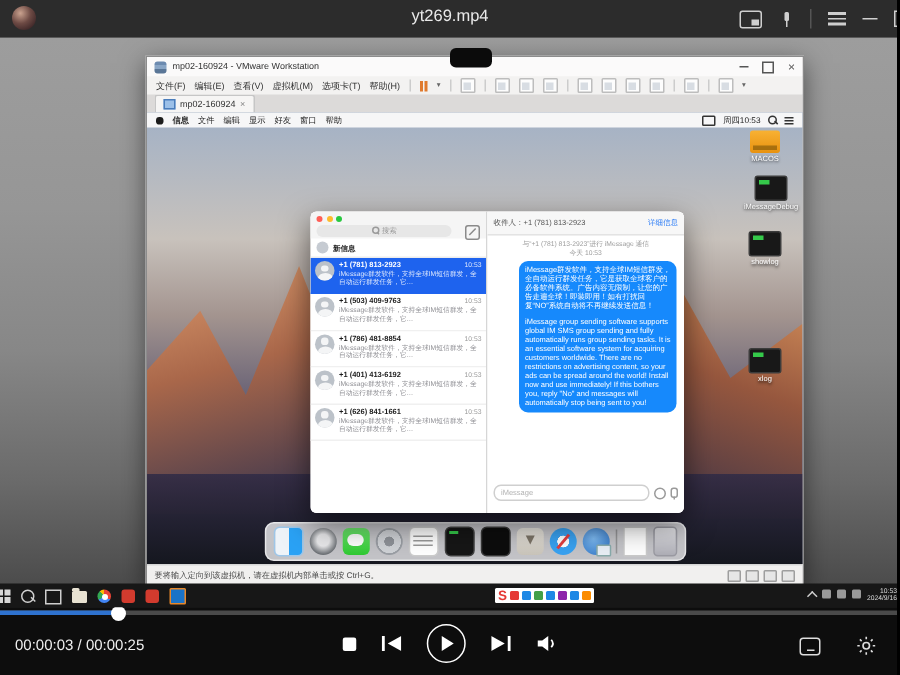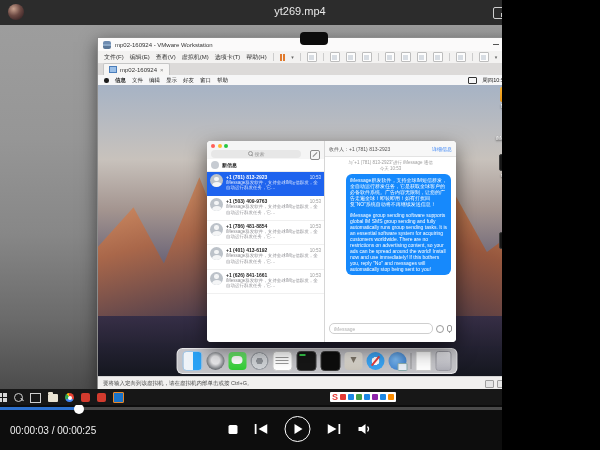--- a/index.html
+++ b/index.html
@@ -1,16 +1,16 @@
 <!DOCTYPE html>
 <html><head>
 <meta charset="utf-8">
 <style>
   html,body{margin:0;padding:0;background:#000;}
-  .stage{position:relative;width:502px;height:450px;background:#000;overflow:hidden;
+  .stage{position:relative;width:598px;height:450px;background:#000;overflow:hidden;
          font-family:"Liberation Sans","DejaVu Sans",sans-serif;-webkit-font-smoothing:antialiased;}
   
   .titlebar{position:absolute;top:0;left:0;width:600px;height:25px;background:#2c2c2c;}
   .app-icon{position:absolute;left:8px;top:4px;width:16px;height:16px;border-radius:50%;
             background:radial-gradient(circle at 35% 30%,#caa28f 0%,#6d4a44 45%,#241419 100%);}
   .tb-title{position:absolute;left:0;right:0;top:5px;text-align:center;color:#e9e9e9;font-size:11px;}
   .tb-icons{position:absolute;right:0;top:0;height:25px;display:flex;align-items:center;gap:11px;color:#cfcfcf;}
   .ic-pip{width:13px;height:10px;border:1px solid #cfcfcf;border-radius:2px;position:relative;}
   .ic-pip::after{content:"";position:absolute;right:1px;bottom:1px;width:5px;height:4px;background:#cfcfcf;}
   .ic-pin{width:10px;height:10px;position:relative;}

